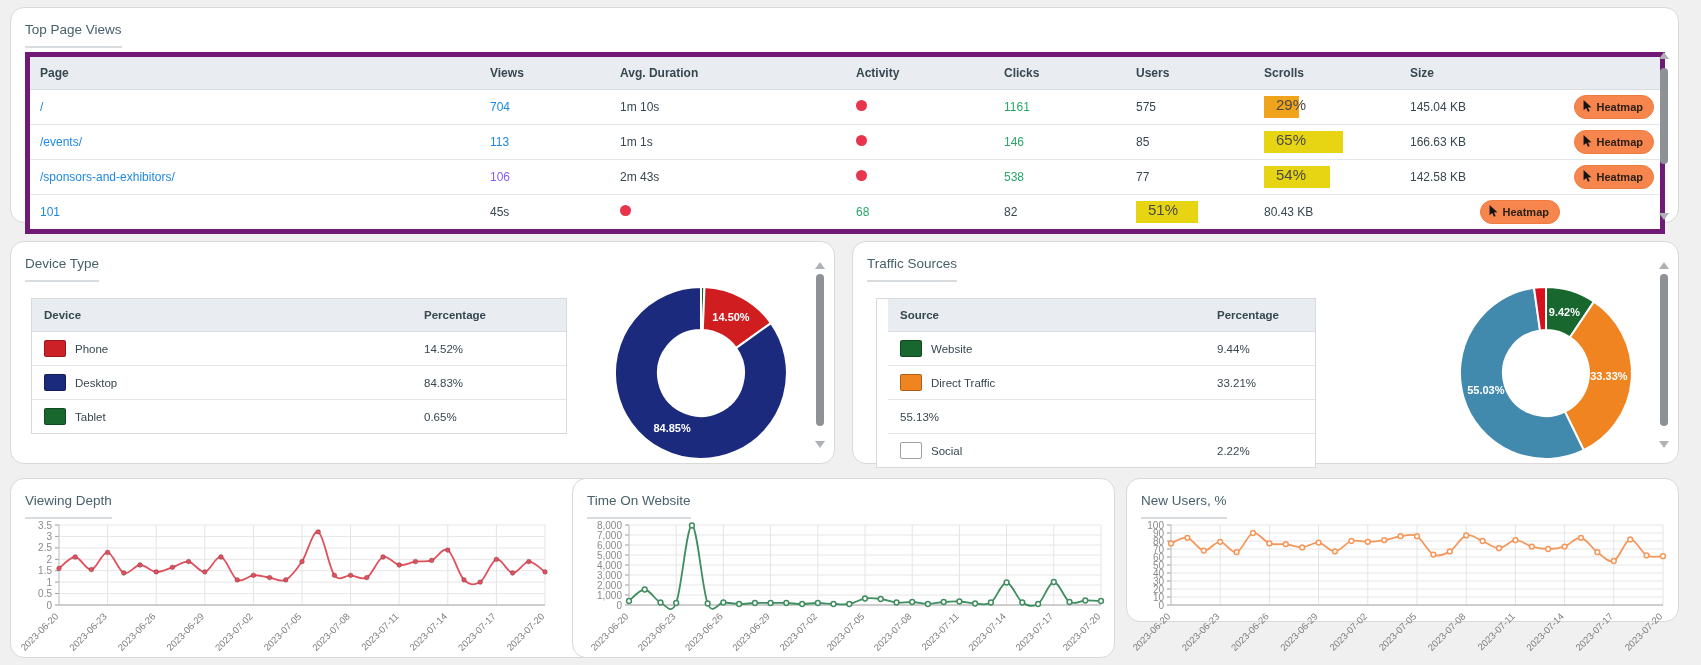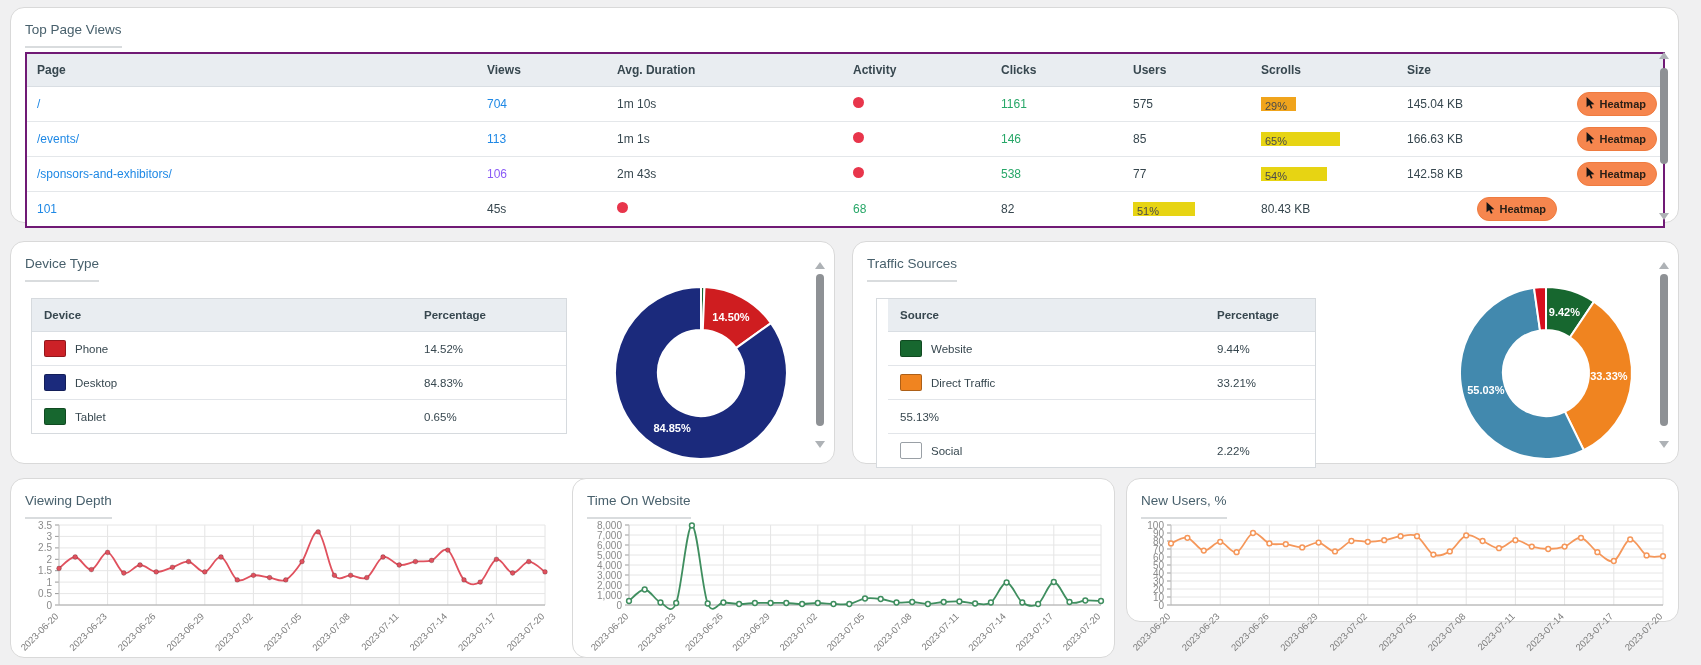--- a/index.html
+++ b/index.html
@@ -1,28 +1,28 @@
 <!DOCTYPE html>
 <html><head>
 <meta charset="utf-8">
 <style>
   html,body{margin:0;padding:0;background:#f0f0f1;font-family:"Liberation Sans",sans-serif;}
   .stage{position:relative;width:1701px;height:665px;background:#f0f0f1;overflow:hidden;}
   .panel{position:absolute;background:#fff;border:1px solid #d9d9d9;border-radius:14px;box-sizing:border-box;padding:12px 14px;}
   .panel-title{display:inline-block;font-size:13.5px;color:#48606c;padding-bottom:9px;border-bottom:2px solid #d9dcde;}
   
-  .tpv-table{position:absolute;left:14px;top:44px;width:1640px;border:2px solid #701a75;box-sizing:border-box;}
+  .tpv-table{position:absolute;left:14px;top:44px;width:1640px;border:5px solid #701a75;box-sizing:border-box;}
   .tpv-row{display:grid;grid-template-columns:450px 130px 236px 148px 132px 128px 146px 166px 1fr;align-items:center;height:34px;border-bottom:1px solid #e4e7ea;font-size:12px;color:#37474f;background:#fff;}
   .tpv-row:last-child{border-bottom:none;}
   .tpv-head{height:32px;background:#e9edf1;font-weight:bold;border-bottom:1px solid #d9dee3;}
   .tpv-row>*{padding-left:10px;box-sizing:border-box;white-space:nowrap;overflow:hidden;}
   .tpv-row a{text-decoration:none;}
   .dot{display:inline-block;width:11px;height:11px;border-radius:50%;}
   .bar-wrap{width:132px;padding-left:10px;}
-  .bar{height:14px;line-height:18px;font-size:11px;color:#4a4a4a;padding-left:4px;box-sizing:border-box;min-width:34px;}
+  .bar{height:22px;line-height:18px;font-size:15px;color:#4a4a4a;padding-left:12px;box-sizing:border-box;min-width:34px;}
   .heatcell{display:flex;justify-content:flex-end;padding-right:6px;}
   .heatmap-btn{display:inline-flex;align-items:center;gap:4px;background:#f6864e;border:1px solid #ef7b3f;border-radius:12px;padding:3px 10px 3px 7px;font-size:11px;font-weight:bold;color:#2b2017;font-family:inherit;cursor:pointer;}
   
   .mini-table{position:absolute;top:56px;border:1px solid #d6dade;box-sizing:border-box;background:#fff;}
   .mini-row{display:grid;align-items:center;height:33px;border-bottom:1px solid #e2e5e9;font-size:11.5px;color:#37474f;}
   .mini-row:last-child{border-bottom:none;}
   .mini-head{height:32px;background:#e9edf1;font-weight:bold;border-bottom:1px solid #d9dee3;}
   .mini-row>*{padding-left:12px;display:flex;align-items:center;}
   .swatch{display:inline-block;width:20px;height:15px;border-radius:2px;border:1px solid rgba(0,0,0,.28);margin-right:9px;flex:0 0 auto;}
   

